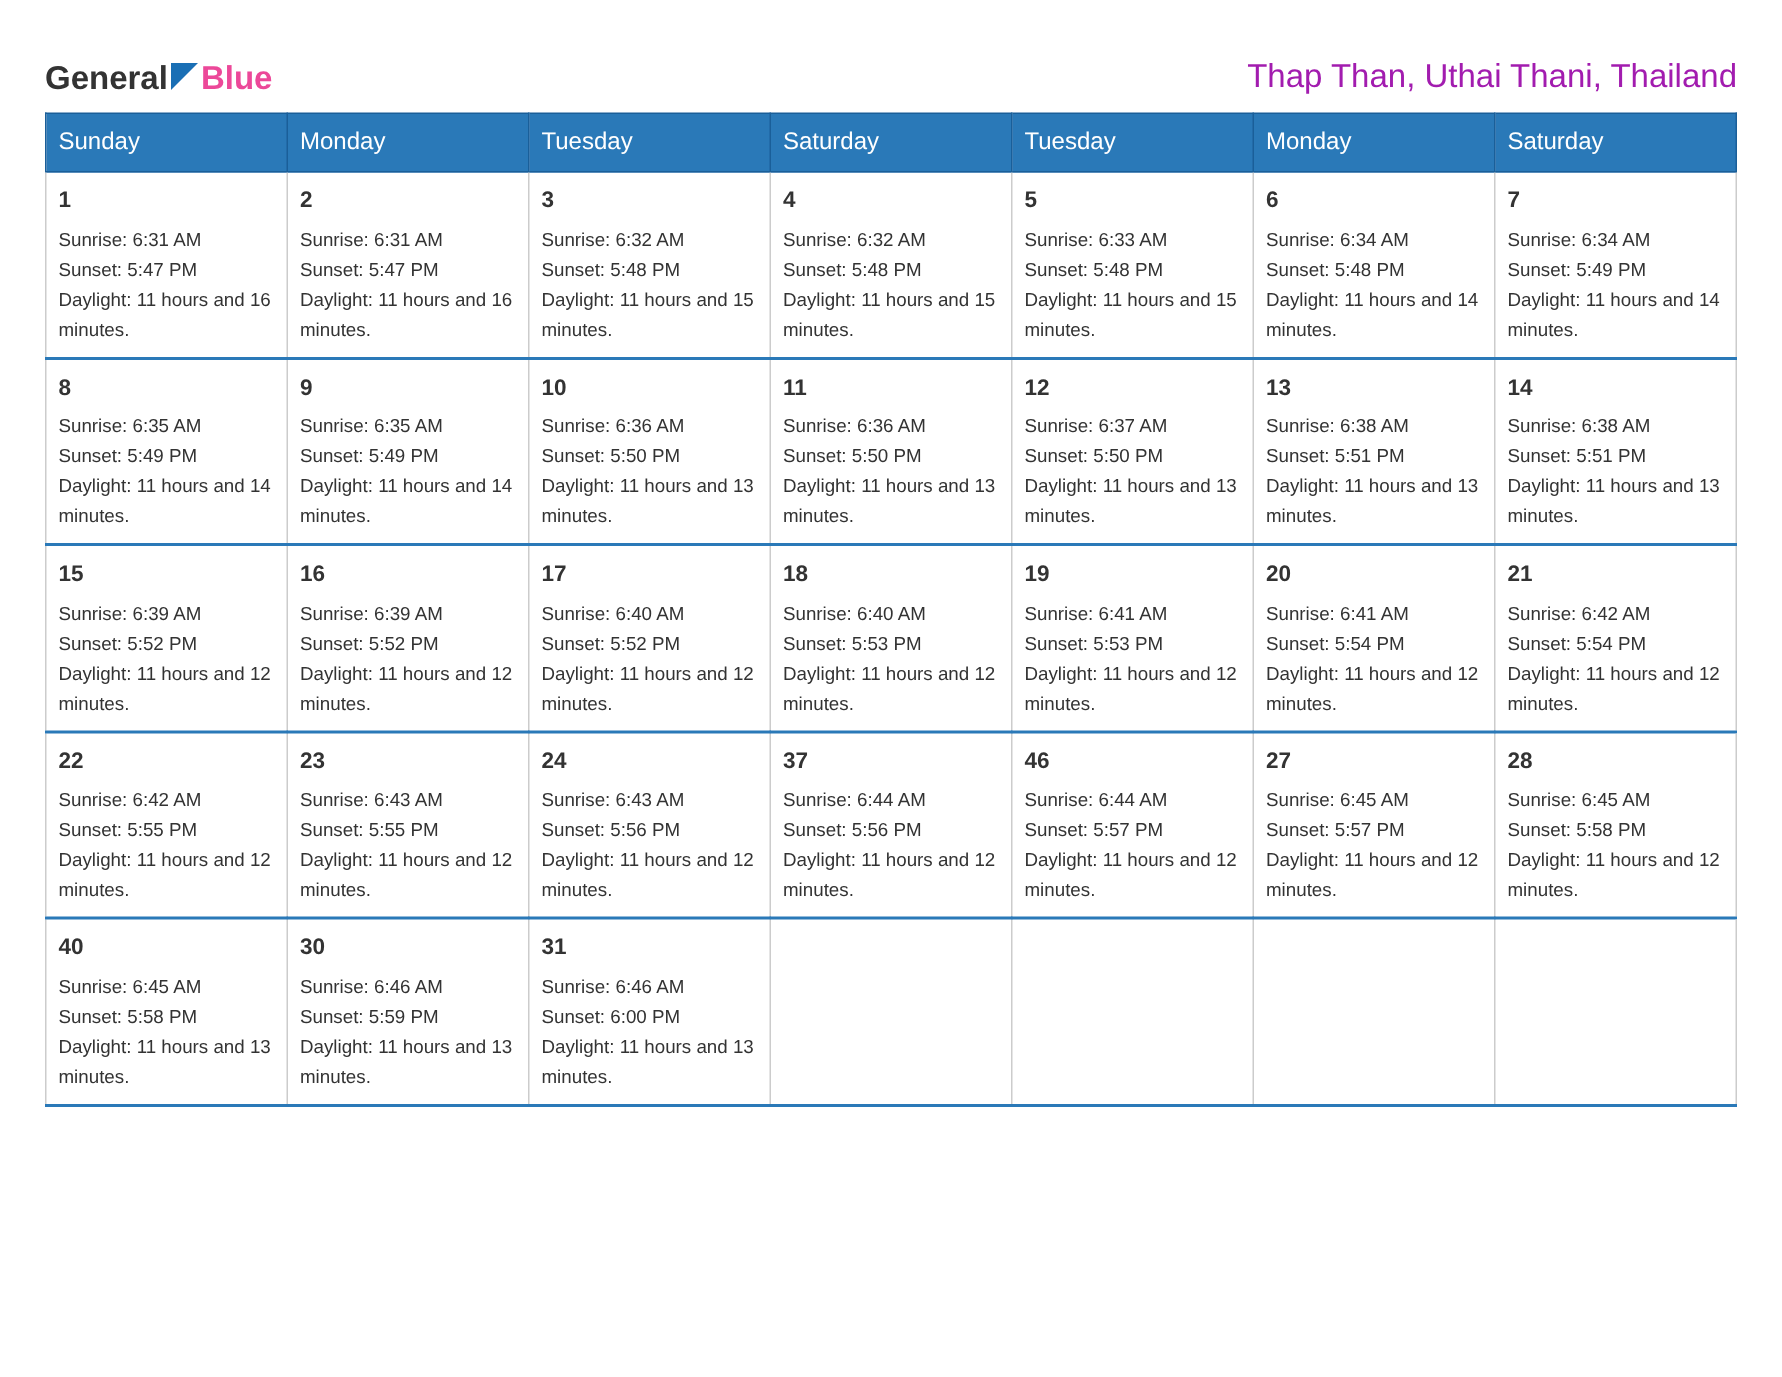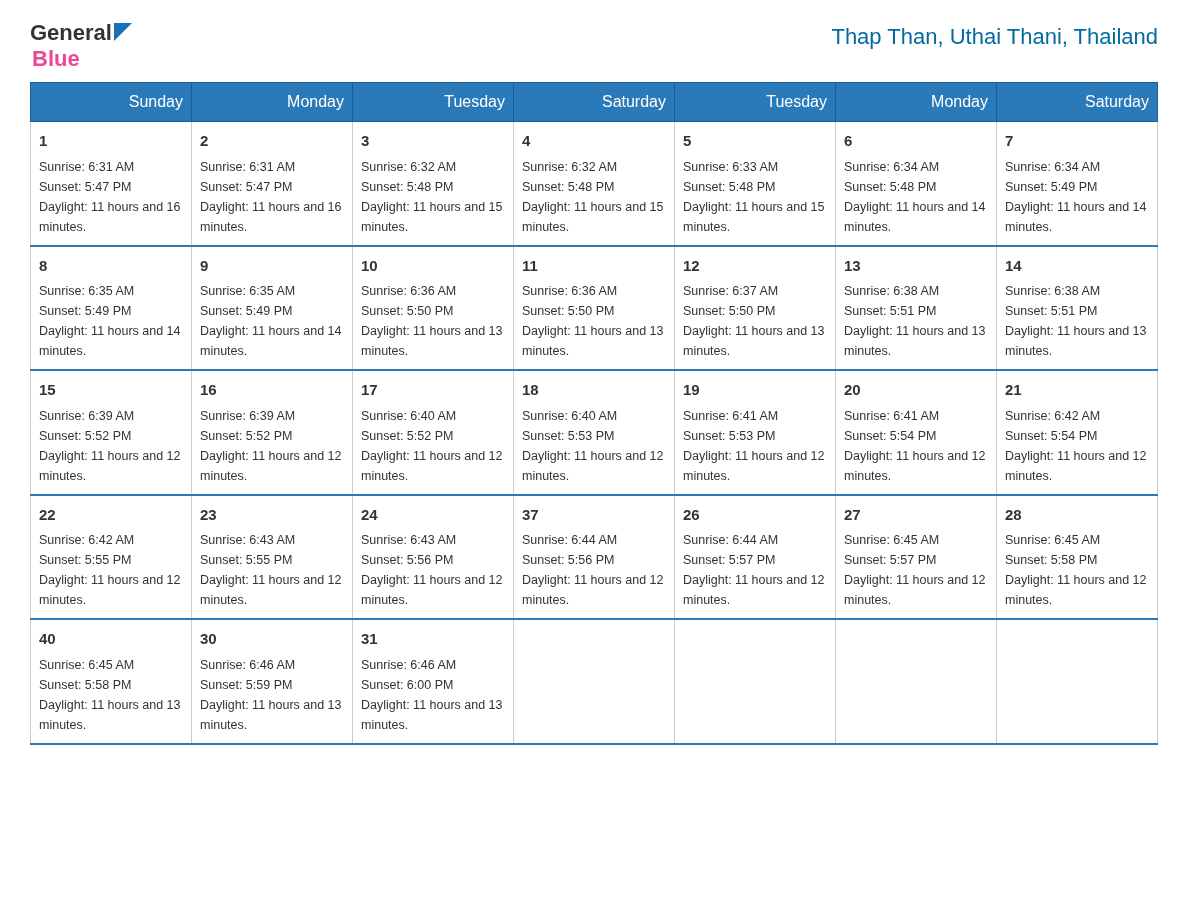--- a/index.html
+++ b/index.html
@@ -26,21 +26,21 @@
       font-weight: bold;
       color: #333;
     }
     .logo-text-blue {
       font-size: 22px;
       font-weight: bold;
       color: #ec4899;
     }
     .logo-group {
       display: flex;
-      flex-direction: column;
+      margin-top: 19px;
     }
     .logo-line1 {
       display: flex;
       align-items: center;
     }
     .logo-line2 {
       display: flex;
       align-items: center;
       padding-left: 2px;
     }
@@ -48,35 +48,35 @@
       text-align: right;
     }
     .page-title {
       font-size: 52px;
       font-weight: normal;
       color: #222;
       line-height: 1.1;
     }
     .subtitle {
       font-size: 22px;
-      color: #0369a1;
-      margin-top: 4px;
+      color: #a21caf;
+      margin-top: 18px;
     }
     table {
       width: 100%;
       border-collapse: collapse;
       margin-top: 10px;
     }
     thead tr th {
       background-color: #2a79b8;
       color: #fff;
       padding: 10px 8px;
       font-size: 16px;
       font-weight: normal;
-      text-align: right;
+      text-align: left;
       border: 1px solid #1a5f99;
     }
     tbody tr td {
       border: 1px solid #ccc;
       padding: 8px 8px;
       vertical-align: top;
       font-size: 13px;
       color: #333;
       width: calc(100% / 7);
       line-height: 1.5;
@@ -234,21 +234,21 @@
       </td>
         <td>
         <span class="day-number">24</span>
         <span class="day-info">Sunrise: 6:43 AM<br>Sunset: 5:56 PM<br>Daylight: 11 hours and 12 minutes.</span>
       </td>
         <td>
         <span class="day-number">37</span>
         <span class="day-info">Sunrise: 6:44 AM<br>Sunset: 5:56 PM<br>Daylight: 11 hours and 12 minutes.</span>
       </td>
         <td>
-        <span class="day-number">26</span>
+        <span class="day-number">46</span>
         <span class="day-info">Sunrise: 6:44 AM<br>Sunset: 5:57 PM<br>Daylight: 11 hours and 12 minutes.</span>
       </td>
         <td>
         <span class="day-number">27</span>
         <span class="day-info">Sunrise: 6:45 AM<br>Sunset: 5:57 PM<br>Daylight: 11 hours and 12 minutes.</span>
       </td>
         <td>
         <span class="day-number">28</span>
         <span class="day-info">Sunrise: 6:45 AM<br>Sunset: 5:58 PM<br>Daylight: 11 hours and 12 minutes.</span>
       </td>

